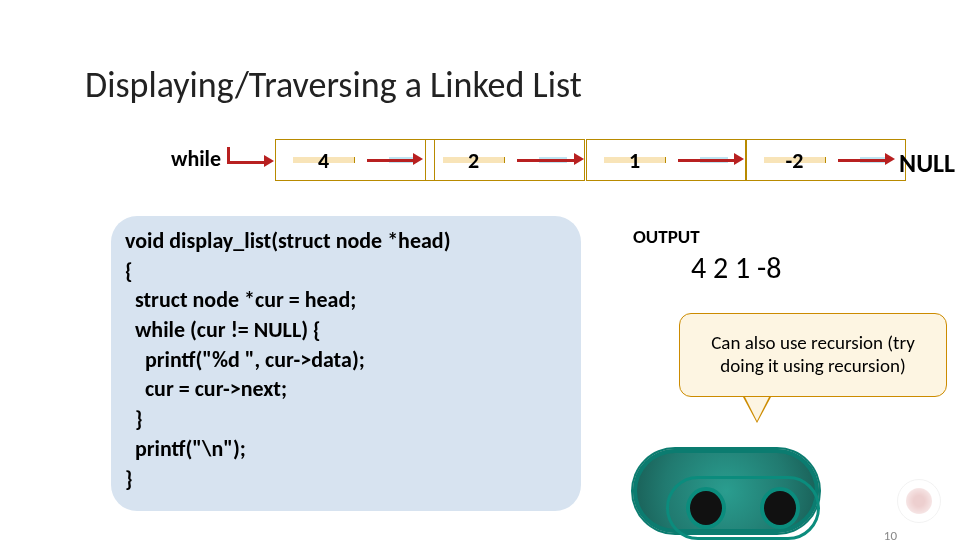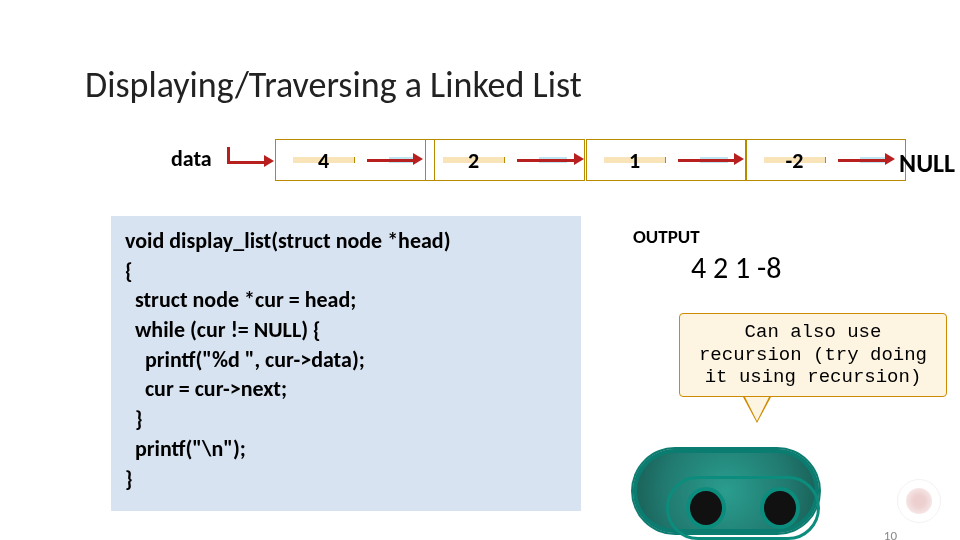--- a/index.html
+++ b/index.html
@@ -78,20 +78,21 @@
     left: 60px;
     width: 470px;
     height: 295px;
     background: #d7e3f0;
     padding: 10px 14px;
     font-size: 22px;
     font-weight: bold;
     line-height: 1.35;
     white-space: pre;
     font-family: Calibri, Arial, sans-serif;
+    border-radius: 26px;
   }
   
   .output-label {
     position: absolute;
     top: 174px;
     left: 582px;
     font-size: 19px;
     font-weight: bold;
   }
   .output-value {
@@ -102,29 +103,28 @@
   }
   
   .callout {
     position: absolute;
     top: 262px;
     left: 628px;
     width: 268px;
     height: 84px;
     background: #fdf5e2;
     border: 1.5px solid #cc8b00;
-    border-radius: 4px;
+    border-radius: 12px;
     display: flex;
     align-items: center;
     justify-content: center;
     text-align: center;
     font-size: 19px;
     line-height: 1.2;
     padding: 6px 8px;
-    font-family: Liberation Mono, monospace;
   }
   .callout-tail {
     position: absolute;
     top: 346px;
     left: 694px;
     width: 0; height: 0;
     border-left: 12px solid transparent;
     border-right: 12px solid transparent;
     border-top: 24px solid #fdf5e2;
   }
@@ -190,21 +190,21 @@
     width: 26px; height: 26px;
     background: radial-gradient(circle, #b44 30%, #d99 70%);
     border-radius: 50%;
   }
 </style>
 </head>
 <body>
 
 <div class="title">Displaying/Traversing a Linked List</div>
 
-<div class="head-label">data</div>
+<div class="head-label">while</div>
 
 <div class="arrow-v" style="left:176px; top:96px; height:16px;"></div>
 <div class="arrow-line" style="left:176px; top:110px; width:38px;"></div>
 <div class="arrow-head" style="left:213px; top:104px;"></div>
 
 <div class="node" style="left:224px;">
   <div class="data">4</div>
   <div class="next"></div>
 </div>
 <div class="arrow-line" style="left:316px; top:108px; width:48px;"></div>

